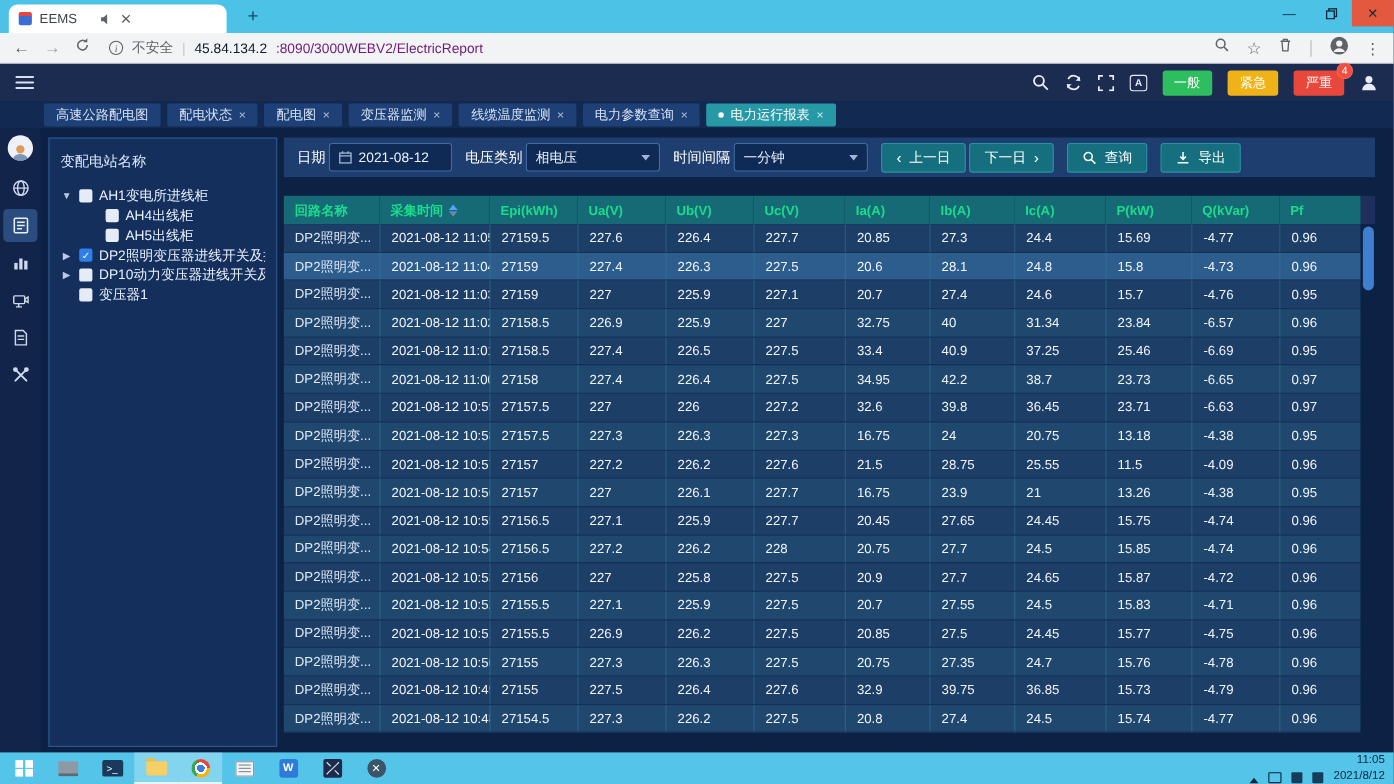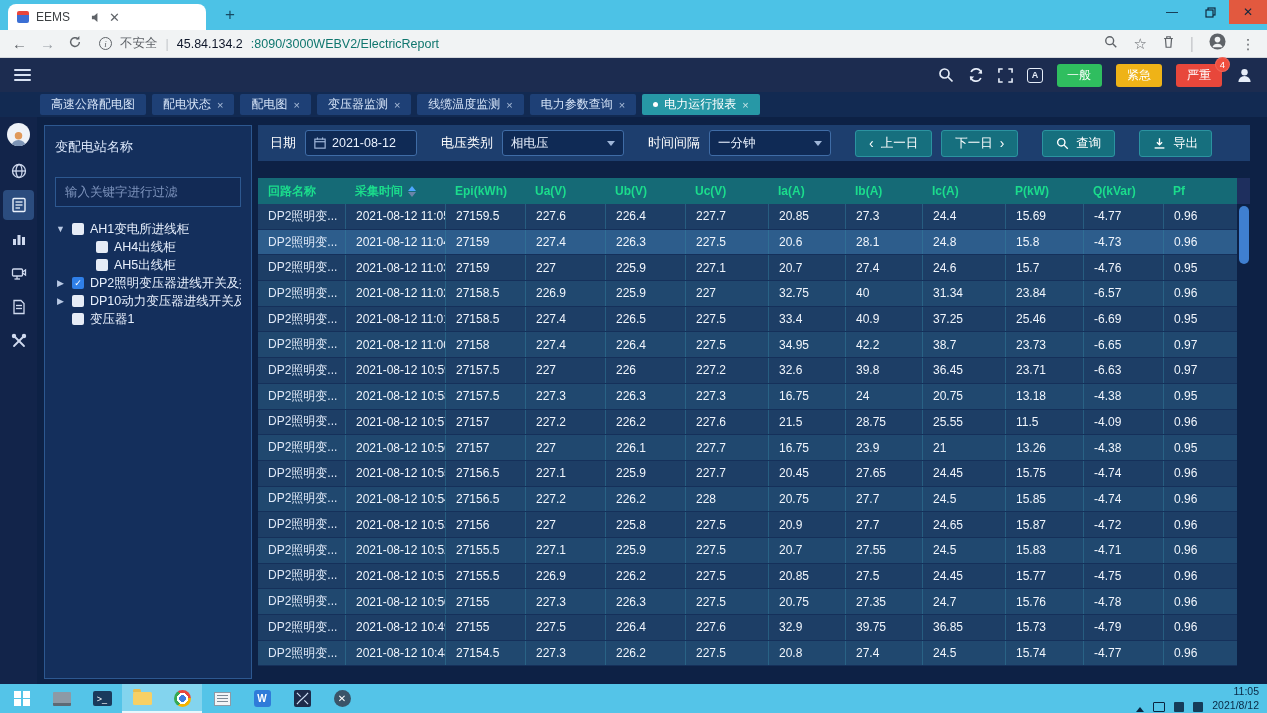--- a/index.html
+++ b/index.html
@@ -16,21 +16,21 @@
   .winbtns{position:absolute;right:0;top:0;display:flex;height:24px;}
   .winbtn{width:38px;height:24px;display:flex;align-items:center;justify-content:center;color:#10283f;font-size:12px;}
   .winbtn.close{background:#e2593f;}
   .urlbar{position:absolute;left:0;top:30px;width:100%;height:28px;background:#f1f3f4;border-bottom:1px solid #d5d8dc;display:flex;align-items:center;padding:0 12px;gap:13px;color:#5f6368;}
   .navarr{font-size:15px;line-height:1;color:#5f6368;}
   .navarr.dis{color:#9aa0a6;}
   .urltext{display:flex;align-items:center;gap:8px;font-size:12.5px;margin-left:4px;}
   .sec-i{width:13px;height:13px;border:1px solid #5f6368;border-radius:50%;font-size:9px;display:flex;align-items:center;justify-content:center;font-style:italic;font-family:"Liberation Serif",serif;}
   .urldiv{color:#c4c7cb;}
   .urlhost{color:#0f172a;}
-  .urlrest{color:#0f766e;}
+  .urlrest{color:#701a75;}
   .urlicons{margin-left:auto;display:flex;align-items:center;gap:15px;}
   .kebab{font-size:14px;letter-spacing:0;}
 
   
   .appbar{position:absolute;left:0;top:58px;width:100%;height:34px;background:#1c2c50;display:flex;align-items:center;padding:0 14px;}
   .hamb{width:17px;display:flex;flex-direction:column;gap:3px;}
   .hamb i{height:2px;background:#d8e2f3;border-radius:1px;}
   .appicons{margin-left:auto;display:flex;align-items:center;gap:14px;}
   .aicon{display:flex;align-items:center;justify-content:center;color:#e6edf8;}
   .trbox{width:16px;height:15px;border:1.4px solid #e6edf8;border-radius:3px;font-size:9px;font-weight:bold;display:flex;align-items:center;justify-content:center;color:#e6edf8;}
@@ -62,21 +62,21 @@
   .sp-btn{width:42px;background:#1d93a4;border:none;display:flex;align-items:center;justify-content:center;color:#fff;}
   .sp-filter{margin-top:12px;width:100%;height:30px;background:#122a55;border:1px solid #2d5890;color:#cfe0f5;font-size:12.5px;padding:0 9px;outline:none;}
   .sp-filter::placeholder{color:#7c92bb;}
   .tree{margin-top:13px;font-size:12.5px;color:#e8f0fd;}
   .titem{display:flex;align-items:center;gap:6px;height:18px;white-space:nowrap;overflow:hidden;}
   .caret{width:11px;font-size:9px;color:#b9c9e4;text-align:center;flex:none;}
   .cbox{width:12px;height:12px;border-radius:2px;background:#e6ecf6;flex:none;display:flex;align-items:center;justify-content:center;}
   .cbox.on{background:#2f7fe8;color:#fff;font-size:9px;}
 
   
-  .filterbar{position:absolute;left:258px;top:8px;right:17px;height:36px;background:#1d3e6e;display:flex;align-items:center;gap:9px;padding:0 12px;font-size:13px;color:#fff;}
+  .filterbar{position:absolute;left:258px;top:8px;right:17px;height:36px;background:#1d3e6e;display:flex;align-items:center;gap:3px;padding:0 12px;font-size:13px;color:#fff;}
   .flbl{flex:none;}
   .fld{display:flex;align-items:center;height:26px;background:#0f2a55;border:1px solid #3f6ca6;border-radius:3px;padding:0 8px;gap:6px;font-size:12.5px;color:#eaf2ff;}
   .fld.date{width:112px;}
   .fld.sel{width:122px;}
   .chev{margin-left:auto;width:0;height:0;border-left:4px solid transparent;border-right:4px solid transparent;border-top:5px solid #9fb6d8;}
   .btn{height:27px;padding:0 13px;background:#166f7e;border:1px solid #2b93a0;border-radius:3px;color:#fff;font-size:12.5px;display:flex;align-items:center;gap:7px;white-space:nowrap;}
   .btn .ar{font-size:14px;line-height:1;}
   .gap1{width:6px;}
 
   
@@ -313,21 +313,20 @@
               <line x1="13" y1="3" x2="3" y2="13"></line>
               <circle cx="3" cy="3" r="1.3" fill="#cfd9ee"></circle>
               <circle cx="13" cy="3" r="1.3" fill="#cfd9ee"></circle>
             </svg>
           </span>
         </span>
     </div>
 
     <div class="sidepanel">
       <div class="sp-label">变配电站名称</div>
-      <input class="sp-filter" placeholder="输入关键字进行过滤" style="">
       <div class="tree" id="tree">
           <div class="titem" style="padding-left: 0px;">
             <span class="caret">▼</span>
             <span class="cbox"></span>
             <span>AH1变电所进线柜</span>
           </div>
           <div class="titem" style="padding-left: 24px;">
             <span class="caret"></span>
             <span class="cbox"></span>
             <span>AH4出线柜</span>

